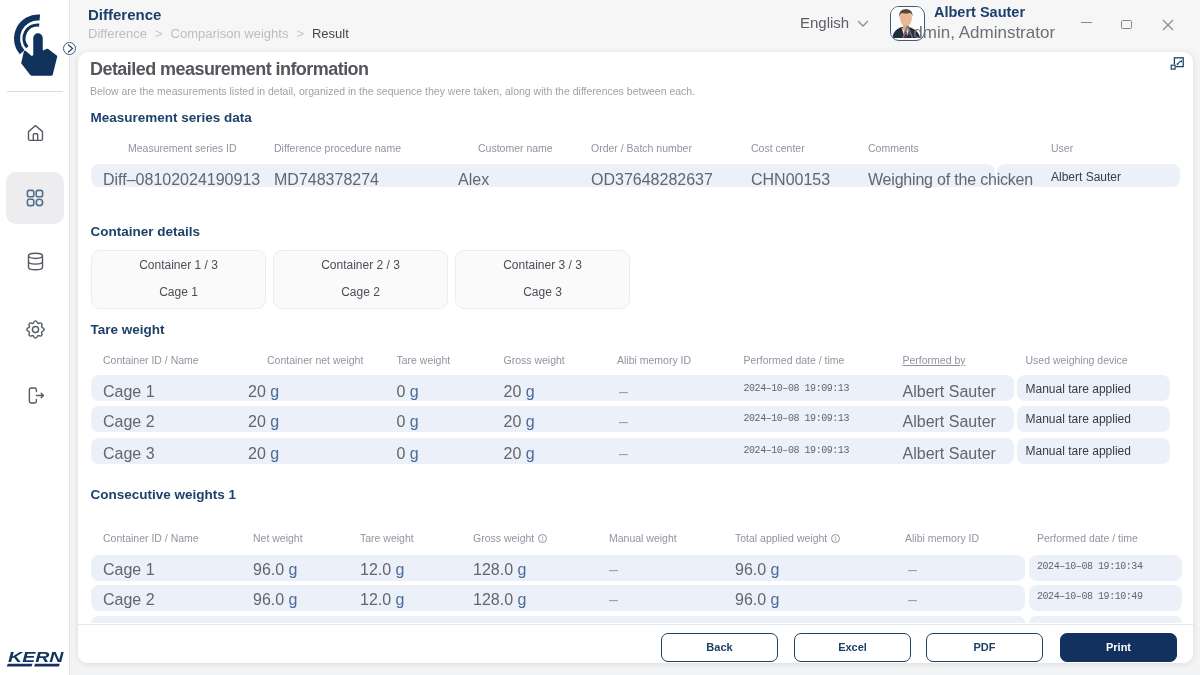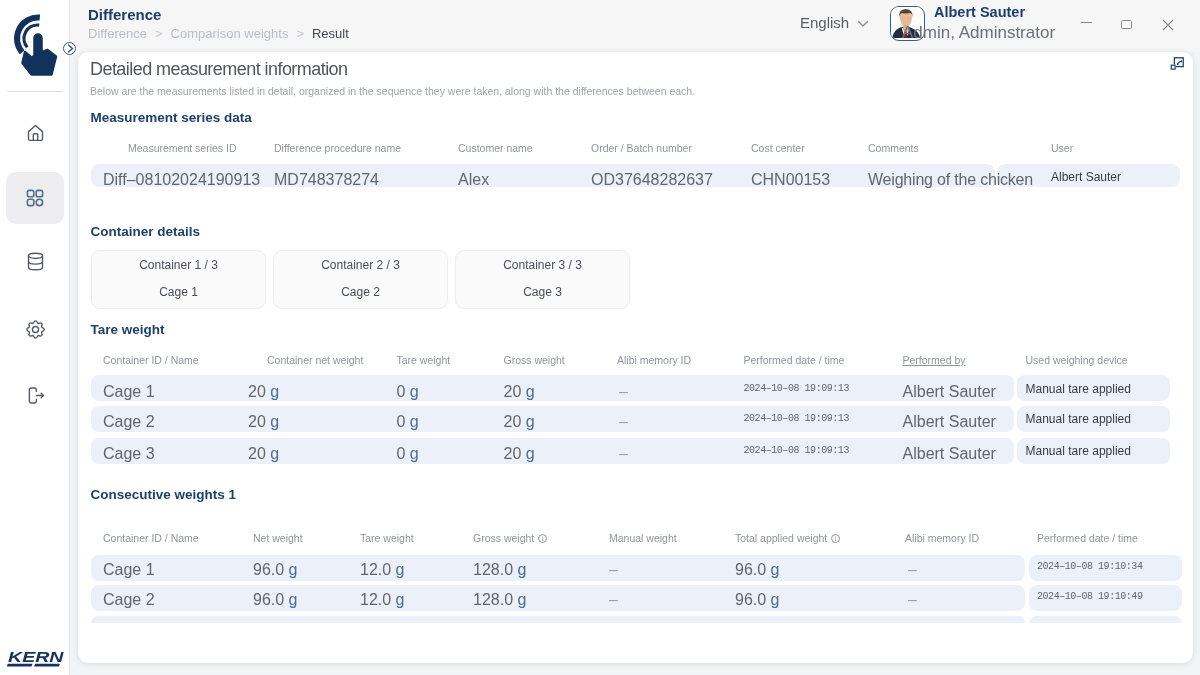--- a/index.html
+++ b/index.html
@@ -20,21 +20,21 @@
 #sidebar { position:absolute; left:0; top:0; width:70px; height:675px; background:#fff; border-right:1px solid #e4e4e6; }
 #sideDivider { position:absolute; left:7px; top:91px; width:56px; height:1px; background:#dcdcde; }
 #toggle { position:absolute; left:62.5px; top:41.5px; width:13px; height:13px; border-radius:50%; background:#fff; border:1.2px solid #3a5a80; z-index:5; }
 #toggle svg { display:block; margin:1.8px 0 0 3px; }
 .navIc { position:absolute; left:25px; width:21px; height:21px; }
 #activePill { position:absolute; left:6px; top:172px; width:58px; height:52px; background:#ededef; border-radius:10px; }
 #kern { position:absolute; left:2px; top:648px; width:66px; }
 
 
 #card { position:absolute; left:78px; top:52px; width:1115px; height:611px; background:#fff; border-radius:10px; box-shadow:0 1px 6px rgba(40,40,60,0.12); }
-#cardTitle { position:absolute; left:12px; top:7px; font-size:18px; letter-spacing:-0.55px; color:#54565c; }
+#cardTitle { position:absolute; left:12px; top:7px; font-size:18px; letter-spacing:-0.55px; color:#54565c;font-weight:bold; }
 #cardSub { position:absolute; left:12px; top:33px; font-size:10.5px; letter-spacing:0; color:#a0a2aa; }
 .secTitle { position:absolute; left:12.5px; font-size:13.5px; font-weight:bold; color:#1d4168; }
 .th { position:absolute; font-size:10.5px; color:#8e94a0; white-space:nowrap; }
 .stripe { position:absolute; left:13px; width:1089px; background:#ecf0f8; border-radius:8px; }
 .cell { position:absolute; font-size:16px; color:#61666f; white-space:nowrap; }
 .cell.date { font-size:10px; letter-spacing:-0.45px;font-family:Liberation Mono, monospace; }
 .cellD { position:absolute; font-size:12px; color:#383c44; white-space:nowrap; }
 .cell b { font-weight:normal; color:#4a6d9b; }
 .dash { color:#9aa0ab; }
 .ccard { position:absolute; top:198px; width:175px; height:58.5px; background:#fafafa; border:1px solid #ededee; border-radius:9px; text-align:center; font-size:12px; color:#4a4e57; }
@@ -138,21 +138,21 @@
       <rect x="0.4" y="7.4" width="5.4" height="5.4" fill="#fff"></rect>
       <rect x="1.2" y="8.2" width="3.9" height="3.9" fill="none" stroke="#1d4068" stroke-width="1.2"></rect>
       <circle cx="7.5" cy="7.1" r="0.95" fill="#1d4068"></circle>
       <line x1="7.5" y1="7.1" x2="10.4" y2="4.2" stroke="#1d4068" stroke-width="1.2"></line>
       <path d="M11.9 2.7 L12.1 5.3 L9.5 5 Z" fill="#1d4068"></path>
     </svg>
 
   <div class="secTitle" style="top:58px;">Measurement series data</div>
   <div class="th" style="left:25px;top:90px;padding-left:25px;">Measurement series ID</div>
   <div class="th" style="left:196px;top:90px;">Difference procedure name</div>
-  <div class="th" style="left:380px;top:90px;text-align:center;">Customer name</div>
+  <div class="th" style="left:400px;top:90px;text-align:center;">Customer name</div>
   <div class="th" style="left:513px;top:90px;">Order / Batch number</div>
   <div class="th" style="left:673px;top:90px;">Cost center</div>
   <div class="th" style="left:790px;top:90px;">Comments</div>
   <div class="th" style="left:973px;top:90px;">User</div>
   <div class="stripe" style="top:112px;height:23px;width:903.5px;"></div>
   <div class="stripe" style="top:112px;height:23px;left:919px;width:182.5px;"></div>
   <div class="cell" style="left:25px;top:118.5px;">Diff–08102024190913</div>
   <div class="cell" style="left:196px;top:118.5px;">MD748378274</div>
   <div class="cell" style="left:380px;top:118.5px;">Alex</div>
   <div class="cell" style="left:513px;top:118.5px;">OD37648282637</div>
@@ -245,13 +245,19 @@
   <div class="cell" style="left:282px;top:539px;">12.0 <b>g</b></div>
   <div class="cell" style="left:395px;top:539px;">128.0 <b>g</b></div>
   <div class="cell dash" style="left:531px;top:539px;">–</div>
   <div class="cell" style="left:657px;top:539px;">96.0 <b>g</b></div>
   <div class="cell dash" style="left:830px;top:539px;">–</div>
   <div class="cell date" style="left:959px;top:539px;">2024–10–08 19:10:49</div>
 
   <div class="stripe" style="top:564px;height:7px;width:933.5px;border-radius:8px 8px 0 0;"></div>
   <div class="stripe" style="top:564px;height:7px;left:951px;width:152.5px;border-radius:8px 8px 0 0;"></div>
 
+  <div id="footer">
+    <div class="btn" style="left:583px;">Back</div>
+    <div class="btn" style="left:716px;">Excel</div>
+    <div class="btn" style="left:848px;">PDF</div>
+    <div class="btn primary" style="left:982px;">Print</div>
+  </div>
 </div>
 
 </body></html>

